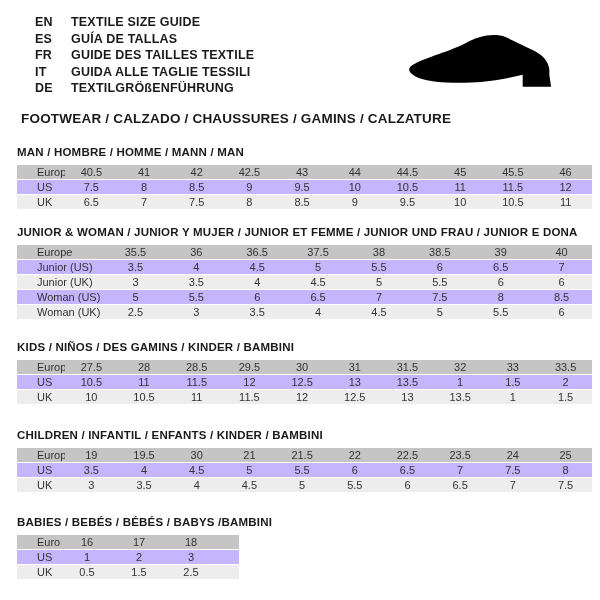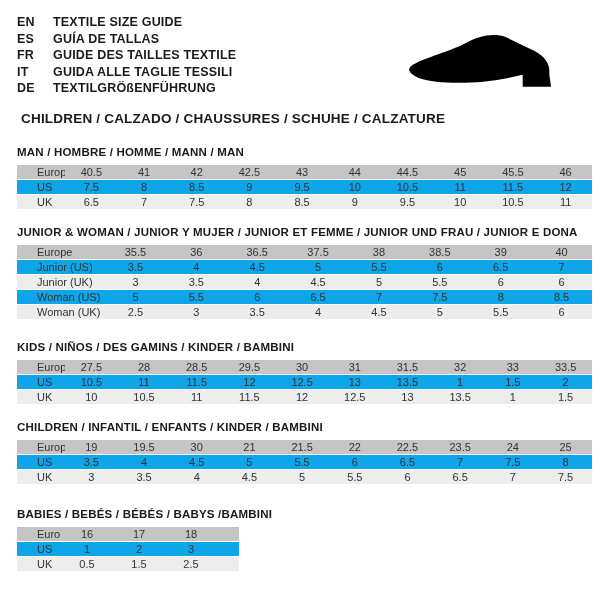--- a/index.html
+++ b/index.html
@@ -6,36 +6,36 @@
   html, body { background: #ffffff; }
   body {
     width: 600px; height: 600px;
     font-family: "Liberation Sans", sans-serif;
     color: #1a1a1a;
     overflow: hidden;
   }
   .page { position: relative; width: 600px; height: 600px; padding: 14px 8px 0 17px; }
 
   
-  .lang-block { margin-left: 0; }
+  .lang-block { margin-left: 18px; }
   .lang-row { display: flex; line-height: 16.5px; font-weight: bold; font-size: 12.5px; letter-spacing: .2px; }
   .lang-code { width: 36px; flex: 0 0 36px; }
 
   
   .shoe-svg { position: absolute; top: 30px; right: 24px; }
 
   
   .category-line { margin: 14px 0 0 4px; font-weight: bold; font-size: 13.5px; letter-spacing: .2px; }
 
   
   .tbl-section { }
   .tbl-section:nth-of-type(1) { margin-top: 20px; }
   .tbl-section:nth-of-type(2) { margin-top: 16px; }
   .tbl-section:nth-of-type(3) { margin-top: 21px; }
-  .tbl-section:nth-of-type(4) { margin-top: 16px; }
+  .tbl-section:nth-of-type(4) { margin-top: 24px; }
   .tbl-section:nth-of-type(5) { margin-top: 23px; }
   .table-title { font-weight: bold; font-size: 11.5px; line-height: 12px; letter-spacing: .2px; }
 
   table.size-table {
     border-collapse: collapse;
     table-layout: fixed;
     margin-top: 7px;
     font-size: 11px;
     color: #333333;
   }
@@ -48,21 +48,21 @@
     border-bottom: 1px solid #ffffff;
     text-align: center;
     padding: 0;
     white-space: nowrap;
     overflow: hidden;
     line-height: 14px;
   }
   table.size-table td.label { text-align: left; padding-left: 20px; }
   tr.row-header td { background: #c5c5c5; }
   tr.row-light  td { background: #ededed; }
-  tr.row-plain  td { background: #0ea5e9; }
+  tr.row-plain  td { background: #c4b5fd; }
 </style>
 </head>
 <body>
 
 <div class="page">
 
   <div class="lang-block">
       <div class="lang-row">
         <span class="lang-code">EN</span>
         <span>TEXTILE SIZE GUIDE</span>
@@ -93,21 +93,21 @@
       C161,28 168,36 169,46
       L169,52
       L171,66
       L138,66
       L138,52
       L120,56
       C85,63 38,63 18,56
       C8,52 3,47 8,42 Z"></path>
   </svg>
 
-  <div class="category-line">CHILDREN / CALZADO / CHAUSSURES / SCHUHE / CALZATURE</div>
+  <div class="category-line">FOOTWEAR / CALZADO / CHAUSSURES / GAMINS / CALZATURE</div>
 
   <div id="tables-root">
       <div class="tbl-section">
         <div class="table-title">MAN / HOMBRE / HOMME / MANN / MAN</div>
         <table class="size-table wide">
           <colgroup>
             <col style="width: 48px;">
             <col>
             <col>
             <col>

